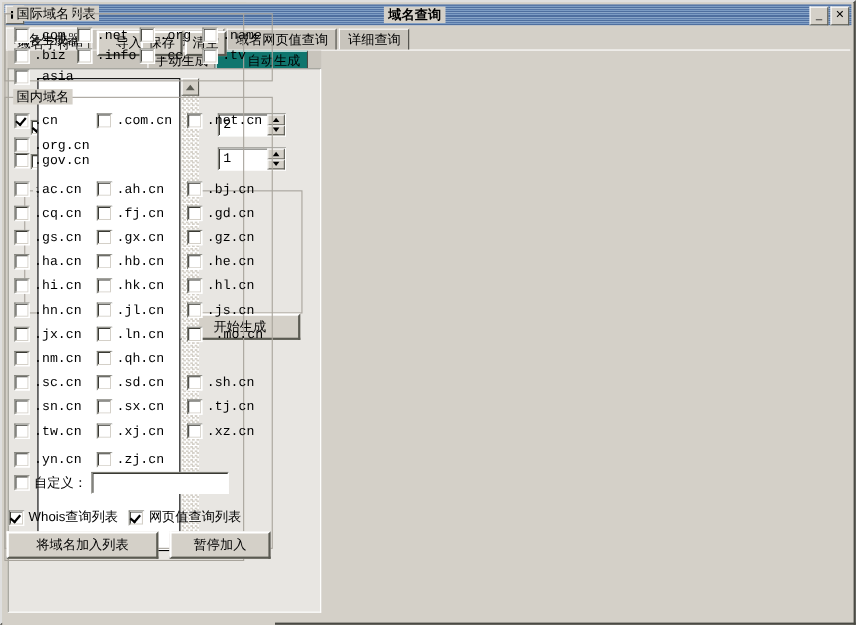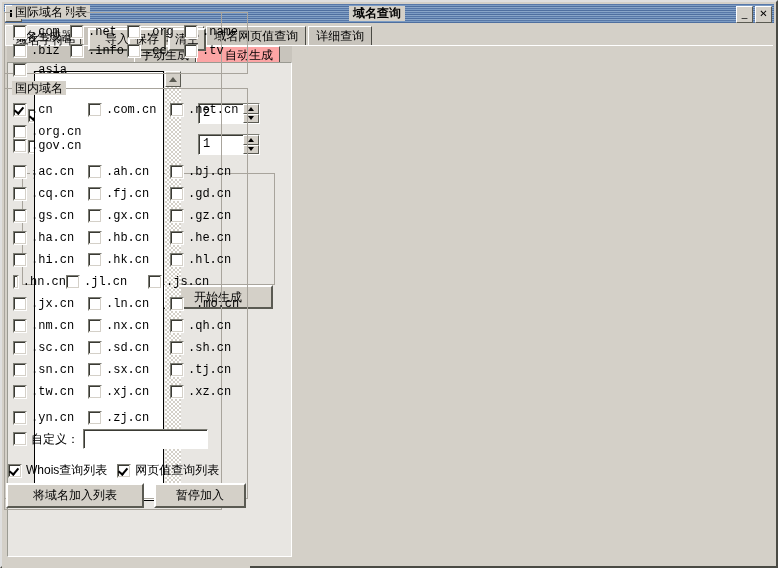--- a/index.html
+++ b/index.html
@@ -146,21 +146,21 @@
     padding: 0 6px;
     background: #c8c4bc;
     border-left: 1px solid #fff;
     border-top: 1px solid #fff;
     border-right: 1px solid #4a4a44;
     box-sizing: border-box;
     font-size: 12px;
     white-space: nowrap;
     cursor: default;
   }
-  .subtab.active { background: #fca5a5; padding-left: 28px; }
+  .subtab.active { background: #0f766e; padding-left: 28px; }
   .subtab.filler {
     flex: 1;
     border-left: none;
     border-right: none;
     border-top: none;
     background: #c8c4bc;
     padding: 0;
   }
   
   .group {
@@ -595,21 +595,21 @@
             <div class="chkline" style="width: 82px;">
               <span class="cb"></span>
               <span class="lbl">.hk.cn</span>
             </div>
             <div class="chkline" style="width: 80px;">
               <span class="cb"></span>
               <span class="lbl">.hl.cn</span>
             </div>
           </div>
           <div style="display: flex; height: 22px;">
-            <div class="chkline" style="width: 53px;">
+            <div class="chkline" style="width: 75px;">
               <span class="cb"></span>
               <span class="lbl">.hn.cn</span>
             </div>
             <div class="chkline" style="width: 82px;">
               <span class="cb"></span>
               <span class="lbl">.jl.cn</span>
             </div>
             <div class="chkline" style="width: 80px;">
               <span class="cb"></span>
               <span class="lbl">.js.cn</span>
@@ -626,24 +626,20 @@
             </div>
             <div class="chkline" style="width: 80px; gap: 12px;">
               <span class="cb"></span>
               <span class="lbl">.mo.cn</span>
             </div>
           </div>
           <div style="display: flex; height: 22px;">
             <div class="chkline" style="width: 75px;">
               <span class="cb"></span>
               <span class="lbl">.nm.cn</span>
-            </div>
-            <div class="chkline" style="width: 82px;">
-              <span class="cb"></span>
-              <span class="lbl">.nx.cn</span>
             </div>
             <div class="chkline" style="width: 80px;">
               <span class="cb"></span>
               <span class="lbl">.qh.cn</span>
             </div>
           </div>
           <div style="display: flex; height: 22px;">
             <div class="chkline" style="width: 75px;">
               <span class="cb"></span>
               <span class="lbl">.sc.cn</span>

